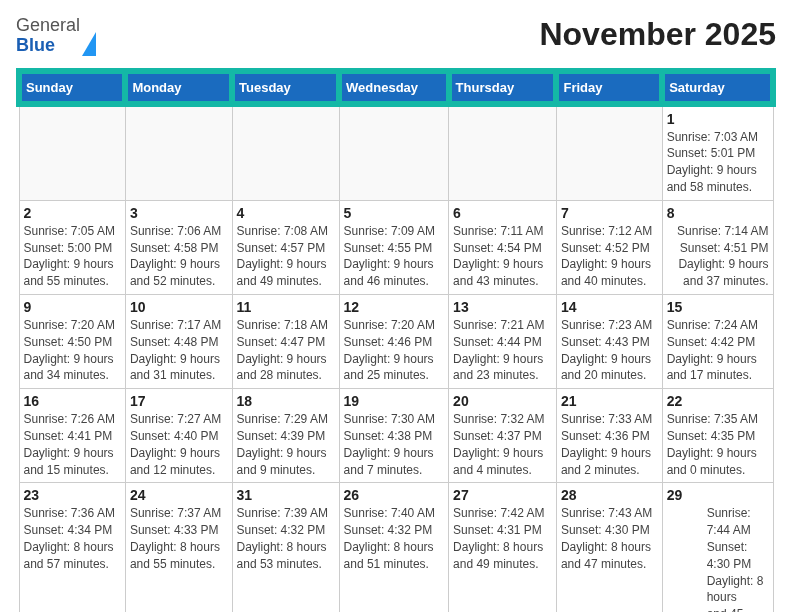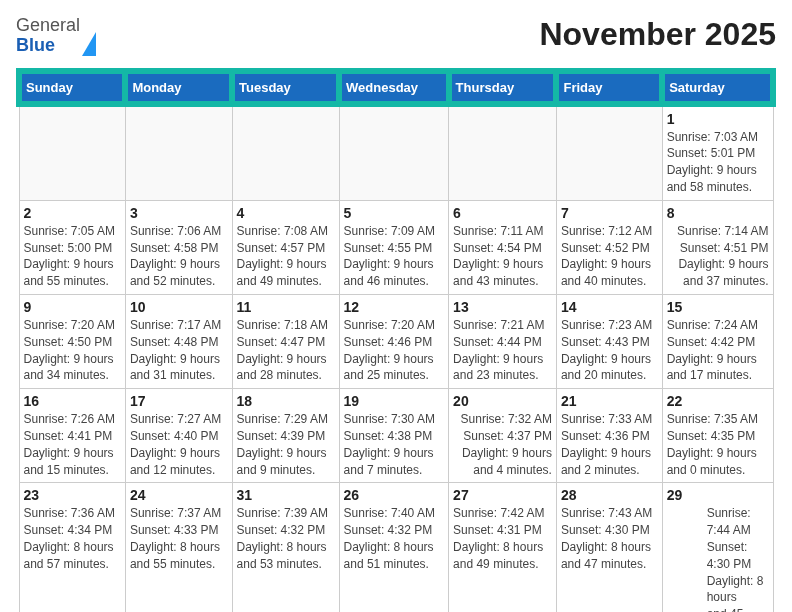--- a/index.html
+++ b/index.html
@@ -245,21 +245,21 @@
         </td>
         <td>
           <span class="day-number">19</span>
           <div class="day-info" style="white-space: pre-line;">Sunrise: 7:30 AM
 Sunset: 4:38 PM
 Daylight: 9 hours
 and 7 minutes.</div>
         </td>
         <td>
           <span class="day-number">20</span>
-          <div class="day-info" style="white-space: pre-line; text-align: right;">Sunrise: 7:32 AM
+          <div class="day-info" style="white-space: pre-line;">Sunrise: 7:32 AM
 Sunset: 4:37 PM
 Daylight: 9 hours
 and 4 minutes.</div>
         </td>
         <td>
           <span class="day-number">21</span>
           <div class="day-info" style="white-space: pre-line;">Sunrise: 7:33 AM
 Sunset: 4:36 PM
 Daylight: 9 hours
 and 2 minutes.</div>

